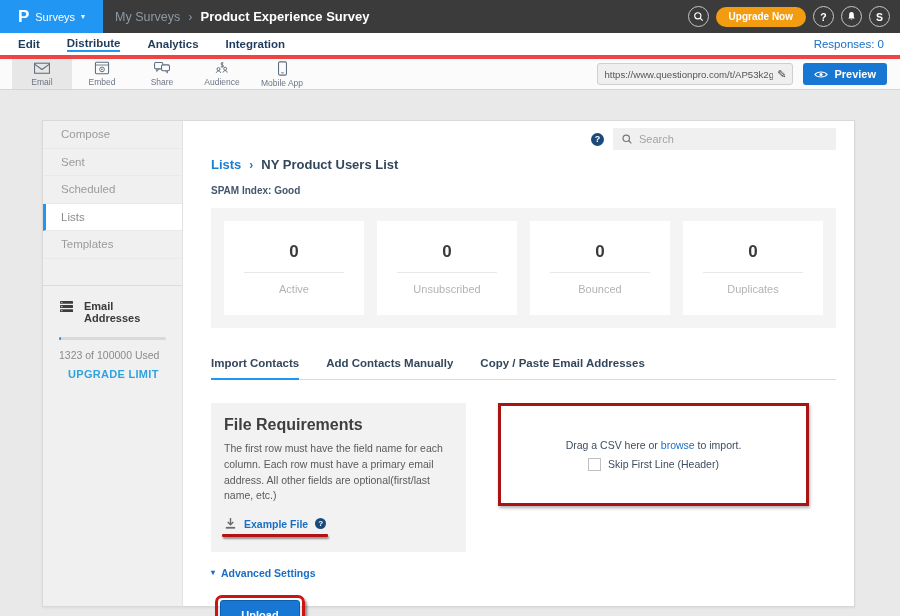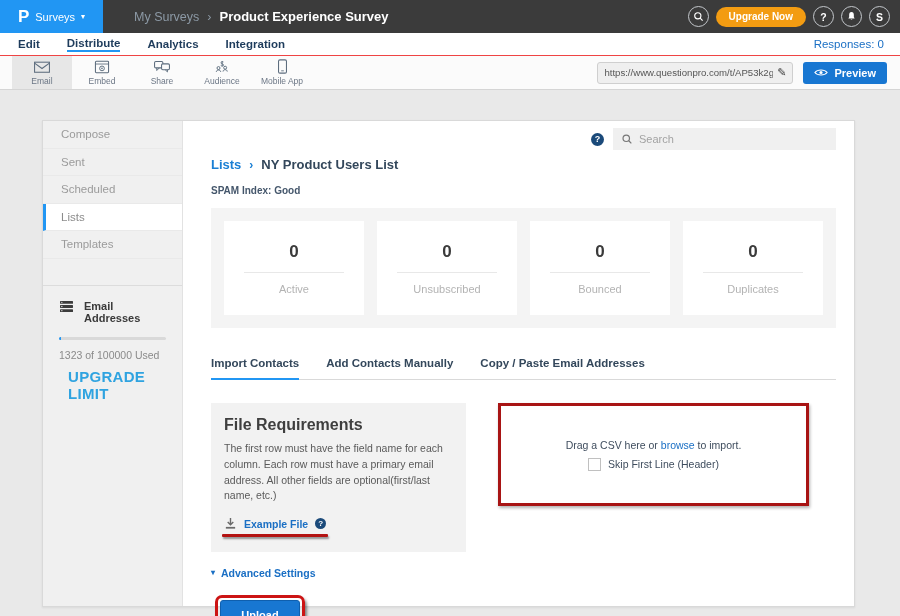--- a/index.html
+++ b/index.html
@@ -8,32 +8,32 @@
     position: relative; overflow: hidden;
     background:#e9e9e9;
     font-family:"Liberation Sans", sans-serif;
   }
   
   .topbar { height:33px; background:#3b3b3b; display:flex; align-items:center; }
   .logo { width:103px; height:33px; background:#2196f3; color:#fff; display:flex; align-items:center; justify-content:center; gap:6px; cursor:pointer; }
   .logo-p { font-size:17px; font-weight:700; }
   .logo-label { font-size:11px; }
   .caret { font-size:8px; line-height:1; }
-  .crumbs { margin-left:31px; display:flex; align-items:center; gap:8px; font-size:12.5px; color:#8c99a5; }
+  .crumbs { margin-left:12px; display:flex; align-items:center; gap:8px; font-size:12.5px; color:#8c99a5; }
   .crumb-current { color:#fff; font-weight:700; font-size:13px; }
   .topbar-right { margin-left:auto; display:flex; align-items:center; gap:7px; padding-right:10px; }
   .circle-btn { width:21px; height:21px; border-radius:50%; border:1px solid #c3c7cb; background:transparent; color:#fff; display:flex; align-items:center; justify-content:center; font-size:10.5px; font-weight:700; font-family:inherit; cursor:pointer; }
   .upgrade { height:20px; border:none; border-radius:10px; background:#f39c12; color:#fff; font-size:10px; font-weight:700; padding:0 13px; font-family:inherit; cursor:pointer; }
   
   .navrow { height:22px; background:#fff; display:flex; align-items:center; padding-left:18px; gap:27px; }
   .nav-item { font-size:11.5px; font-weight:700; color:#1e3c5c; cursor:pointer; padding-bottom:1px; }
   .nav-item.active { border-bottom:2px solid #2196f3;text-align:center; }
   .responses { margin-left:auto; padding-right:16px; font-size:11.5px; color:#1a6fc4; }
   
-  .toolbar { height:35px; background:#fbfbfb; border-top:1px solid #ef4444; border-bottom:1px solid #d5d5d5; display:flex; align-items:stretch; padding-left:12px; }
+  .toolbar { height:35px; background:#fbfbfb; border-top:4px solid #ef4444; border-bottom:1px solid #d5d5d5; display:flex; align-items:stretch; padding-left:12px; }
   .channel { width:60px; display:flex; flex-direction:column; align-items:center; justify-content:center; gap:2px; color:#5d6d7e; cursor:pointer; }
   .channel.active { background:#e7e7e7; }
   .ch-label { font-size:8.5px; color:#6b7685; }
   .toolbar-right { margin-left:auto; display:flex; align-items:center; gap:10px; padding-right:13px; }
   .url-box { width:196px; height:22px; background:#efefef; border:1px solid #cfcfcf; border-radius:3px; display:flex; align-items:center; gap:4px; padding:0 6px; }
   .url-input { flex:1; min-width:0; border:none; background:transparent; font-size:9.6px; color:#555; font-family:inherit; outline:none; }
   .pencil { font-size:11px; color:#444; cursor:pointer; }
   .preview-btn { height:22px; background:#1877d2; border:none; border-radius:3px; color:#fff; font-size:11px; font-weight:600; display:flex; align-items:center; gap:6px; padding:0 11px; font-family:inherit; cursor:pointer; }
   
   .card { position:absolute; left:42px; top:120px; width:813px; height:487px; background:#ffffff; border:1px solid #d9d9d9; box-shadow:0 1px 2px rgba(0,0,0,.07); display:flex; }
@@ -41,21 +41,21 @@
   .sidebar { width:140px; flex-shrink:0; background:#f0f0f0; border-right:1px solid #e2e2e2; display:flex; flex-direction:column; }
   .side-item { height:27.5px; flex-shrink:0; display:flex; align-items:center; padding-left:18px; font-size:11.5px; color:#9b9b9b; border-bottom:1px solid #e9e9e9; cursor:pointer; }
   .side-item.active { background:#fff; border-left:3px solid #2196f3; padding-left:15px; color:#8c8c8c; }
   .side-gap { height:27px; border-bottom:1px solid #dcdcdc; }
   .email-section { padding:14px 16px; }
   .email-head { display:flex; gap:10px; }
   .email-title { font-size:11px; font-weight:700; color:#3a3a3a; }
   .progress { margin-top:13px; height:3px; background:#d9d9d9; border-radius:2px; position:relative; overflow:hidden; }
   .progress-fill { position:absolute; left:0; top:0; bottom:0; width:2%; background:#2196f3; }
   .usage { margin-top:9px; font-size:10.5px; color:#8a8a8a; }
-  .upgrade-limit { margin-top:7px; font-size:15px; font-weight:700; color:#2fa3e0; letter-spacing:.3px; cursor:pointer;padding-left:9px; }
+  .upgrade-limit { margin-top:7px; font-size:11px; font-weight:700; color:#2fa3e0; letter-spacing:.3px; cursor:pointer;padding-left:9px; }
   
   .main { flex:1; padding:0 18px 0 28px; }
   .search-row { display:flex; justify-content:flex-end; align-items:center; gap:9px; margin-top:7px; }
   .qmark { width:13px; height:13px; border-radius:50%; background:#1b4a7a; color:#fff; font-size:9px; font-weight:700; display:inline-flex; align-items:center; justify-content:center; cursor:pointer; flex-shrink:0; }
   .search-box { width:223px; height:22px; background:#f0f0f0; display:flex; align-items:center; gap:6px; padding:0 8px; }
   .search-input { flex:1; min-width:0; border:none; background:transparent; font-size:11px; color:#555; font-family:inherit; outline:none; }
   .search-input::placeholder { color:#a3a3a3; }
   .main-crumb { margin-top:7px; display:flex; align-items:center; gap:8px; font-size:13px; }
   .mc-parent { color:#1a7fd4; font-weight:700; cursor:pointer; }
   .mc-sep { color:#1a7fd4; font-size:12px; font-weight:700; }

